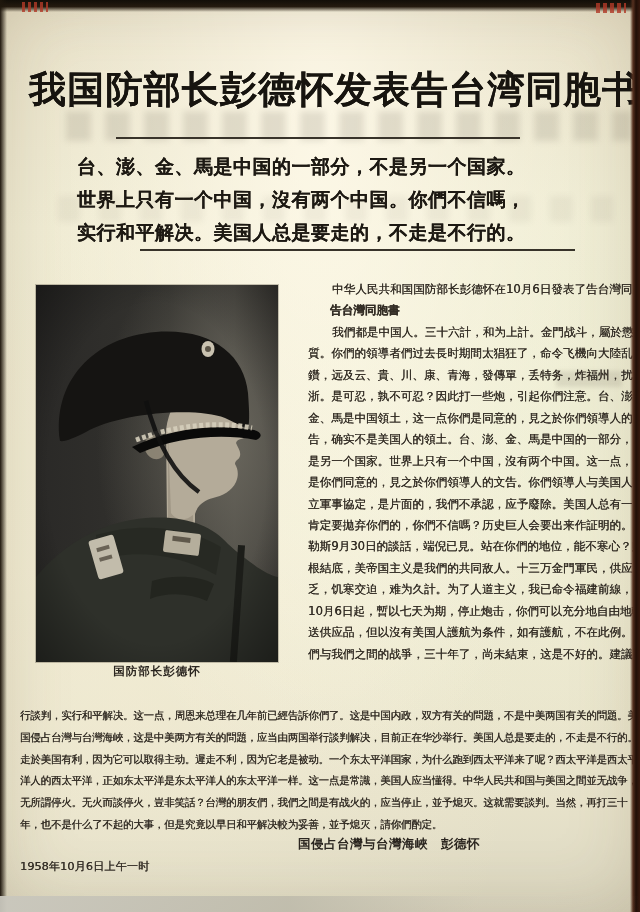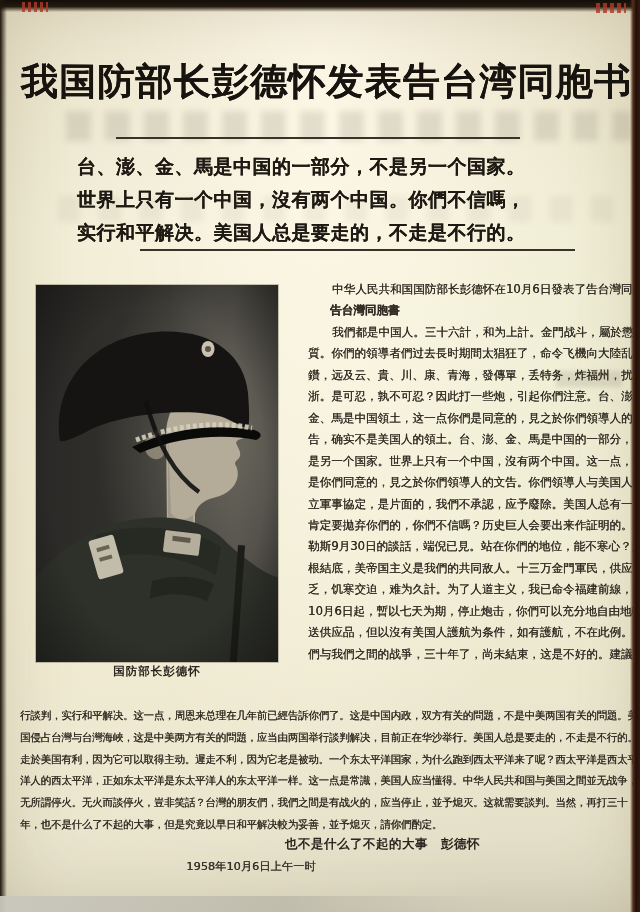--- a/index.html
+++ b/index.html
@@ -34,21 +34,21 @@
     background:repeating-linear-gradient(90deg,rgba(176,58,40,.9) 0 3px,rgba(176,58,40,0) 3px 6px);}
   .red-mark.tr{left:596px;top:3px;width:30px;
     background:repeating-linear-gradient(90deg,rgba(176,58,40,.9) 0 4px,rgba(176,58,40,0) 4px 7px);}
   
   .ghost{position:absolute;filter:blur(3px);pointer-events:none;}
   .ghost.g1{left:66px;top:111px;width:566px;height:30px;opacity:.5;
     background:repeating-linear-gradient(90deg,rgba(125,119,103,.38) 0 25px,rgba(125,119,103,0) 25px 39px);}
   .ghost.g2{left:58px;top:196px;width:566px;height:26px;opacity:.22;
     background:repeating-linear-gradient(90deg,rgba(125,119,103,.4) 0 22px,rgba(125,119,103,0) 22px 41px);}
   .headline{
-    position:absolute;left:21px;top:57px;width:606px;margin:0;
+    position:absolute;left:21px;top:57px;width:606px;margin:8px;
     font-size:37px;font-weight:bold;letter-spacing:1.2px;white-space:nowrap;
     color:#17140f;text-shadow:0 0 .6px #17140f;
   }
   .rule{position:absolute;height:2px;background:#38332a;}
   .rule.r1{left:116px;top:137px;width:404px;}
   .rule.r2{left:140px;top:249px;width:435px;}
   .standfirst{
     position:absolute;left:77px;top:150px;width:486px;
     font-size:19px;line-height:33px;font-weight:bold;letter-spacing:.5px;
     color:#1d1913;text-shadow:0 0 .5px #1d1913;white-space:nowrap;
@@ -64,21 +64,21 @@
     font-size:11.6px;line-height:21.45px;color:#332d25;}
   .col .ln{white-space:nowrap;text-shadow:.3px 0 0 currentColor;}
   .col .ind{ text-indent:24px;}
   .col .ind1{text-indent:22px;}
   .col .doc-title{font-weight:bold;}
   .full{position:absolute;left:20px;top:705px;width:612px;
     font-size:10.6px;line-height:21.8px;letter-spacing:-.3px;color:#332d25;}
   .full .ln{white-space:nowrap;text-shadow:.3px 0 0 currentColor;}
   .sig{position:absolute;left:20px;top:836px;width:460px;text-align:right;
     font-size:12.5px;font-weight:bold;color:#2b2620;letter-spacing:.5px;white-space:nowrap;}
-  .date{position:absolute;left:20px;top:859px;width:462px;text-align:center;
+  .date{position:absolute;left:20px;top:859px;width:462px;text-align:left;
     font-size:11.3px;color:#38322a;text-shadow:.3px 0 0 currentColor;white-space:nowrap;}
   .smudge{position:absolute;left:556px;top:371px;width:66px;height:16px;
     background:rgba(120,115,100,.18);filter:blur(2px);}
 </style>
 </head>
 <body>
 
 <div class="page">
 
   <div class="ghost g1"></div>
@@ -172,21 +172,21 @@
 
   <div class="full">
     <div class="ln">行談判，实行和平解决。这一点，周恩来总理在几年前已經告訴你們了。这是中国内政，双方有关的問題，不是中美两国有关的問題。美</div>
     <div class="ln">国侵占台灣与台灣海峽，这是中美两方有关的問題，应当由两国举行談判解决，目前正在华沙举行。美国人总是要走的，不走是不行的。早</div>
     <div class="ln">走於美国有利，因为它可以取得主动。遲走不利，因为它老是被动。一个东太平洋国家，为什么跑到西太平洋来了呢？西太平洋是西太平</div>
     <div class="ln">洋人的西太平洋，正如东太平洋是东太平洋人的东太平洋一样。这一点是常識，美国人应当懂得。中华人民共和国与美国之間並无战争，</div>
     <div class="ln">无所謂停火。无火而談停火，豈非笑話？台灣的朋友們，我們之間是有战火的，应当停止，並予熄灭。这就需要談判。当然，再打三十</div>
     <div class="ln">年，也不是什么了不起的大事，但是究竟以早日和平解决較为妥善，並予熄灭，請你們酌定。</div>
   </div>
 
-  <div class="sig">也不是什么了不起的大事　彭德怀</div>
+  <div class="sig">国侵占台灣与台灣海峽　彭德怀</div>
   <div class="date">1958年10月6日上午一时</div>
 
   <div class="edge top"></div>
   <div class="edge left"></div>
   <div class="edge right"></div>
   <div class="edge bottom"></div>
   <div class="red-mark tl"></div>
   <div class="red-mark tr"></div>
 </div>
 

